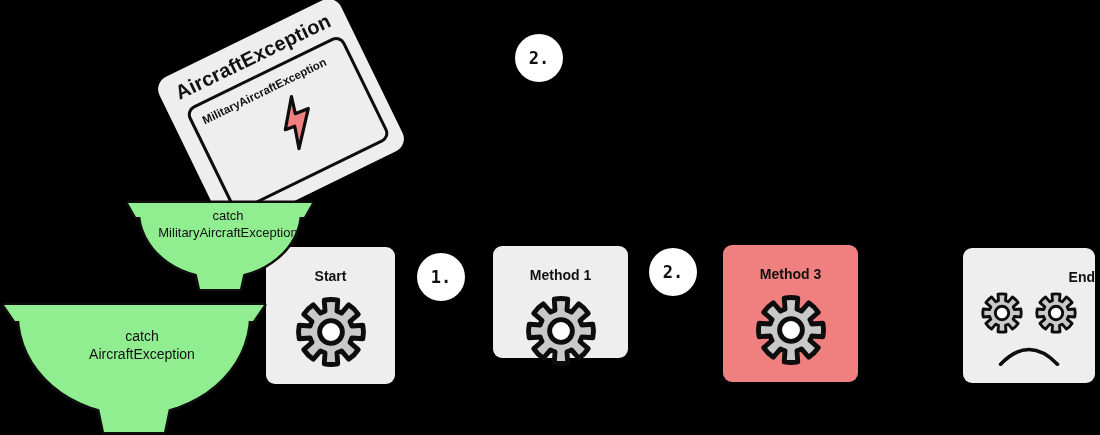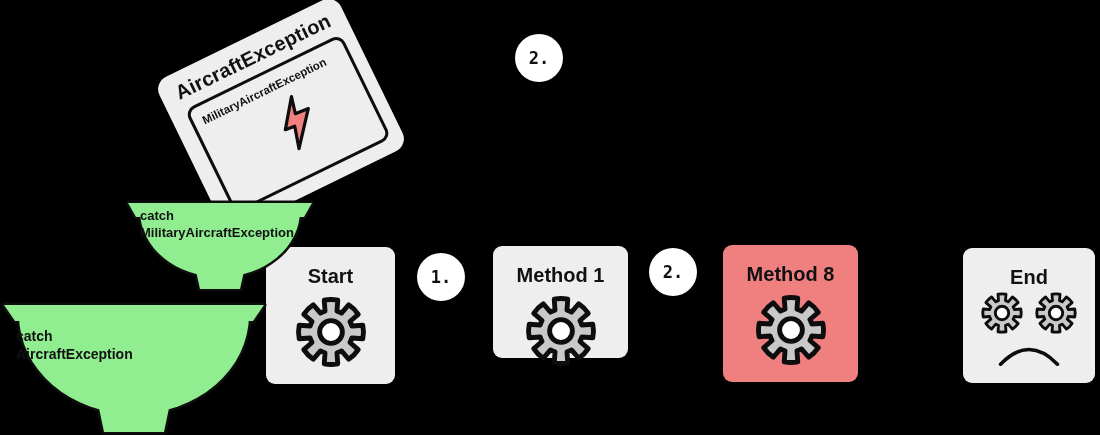--- a/index.html
+++ b/index.html
@@ -30,33 +30,33 @@
   .bolt{position:absolute;left:76px;top:30px;width:36px;height:54px;}
   
   .node{
     position:absolute;background:var(--node-bg,#eee);border-radius:9px;
     z-index:2;text-align:center;
   }
   .node.error{background:var(--node-error-bg,#f08080);}
   .node-start{left:266px;top:247px;width:129px;height:137px;}
   .node-method1{left:493px;top:246px;width:135px;height:112px;}
   .node-method2{left:723px;top:245px;width:135px;height:137px;}
-  .node-end{left:963px;top:248px;width:132px;height:135px;}
-  .node-label{margin-top:21px;font-size:20px;line-height:16px;font-weight:700;}
+  .node-end{left:963px;top:248px;width:132px;height:135px;text-align:right;}
+  .node-label{margin-top:21px;font-size:14px;line-height:16px;font-weight:700;}
   .gear-big{display:block;width:78px;height:78px;margin:9px auto 0;}
   .gear-row{display:flex;justify-content:center;gap:8px;margin-top:5px;}
   .gear-small{width:46px;height:46px;}
   .frown{display:block;width:66px;height:24px;margin:7px auto 0;}
   
   .bowl{position:absolute;z-index:3;}
   .bowl-small{left:124px;top:200px;width:192px;height:96px;}
   .bowl-large{left:0;top:302px;width:268px;height:136px;}
   .bowl svg{position:absolute;left:0;top:0;}
   .bowl-text{
-    position:absolute;left:16px;right:0;font-weight:700;
+    position:absolute;left:16px;right:0;text-align:center;font-weight:400;
   }
   .bowl-small .bowl-text{top:7px;font-size:13px;line-height:17px;}
   .bowl-large .bowl-text{top:25px;font-size:14px;line-height:18px;}
   
   .marker{
     position:absolute;width:48px;height:48px;border-radius:50%;
     background:var(--marker-bg,#fff);z-index:4;
     display:flex;align-items:center;justify-content:center;
     font-family:"DejaVu Sans Mono","Liberation Mono",monospace;
     font-size:17px;font-weight:600;color:var(--ink,#111);
@@ -101,21 +101,21 @@
   </div>
 
   <div class="node node-method1">
     <div class="node-label">Method 1</div>
     <svg class="gear-big">
         <use href="#gear"></use>
       </svg>
   </div>
 
   <div class="node node-method2 error">
-    <div class="node-label">Method 8</div>
+    <div class="node-label">Method 3</div>
     <svg class="gear-big">
         <use href="#gear"></use>
       </svg>
   </div>
 
   <div class="node node-end">
     <div class="node-label">End</div>
     <div class="gear-row">
       <svg class="gear-small">
           <use href="#gear"></use>

